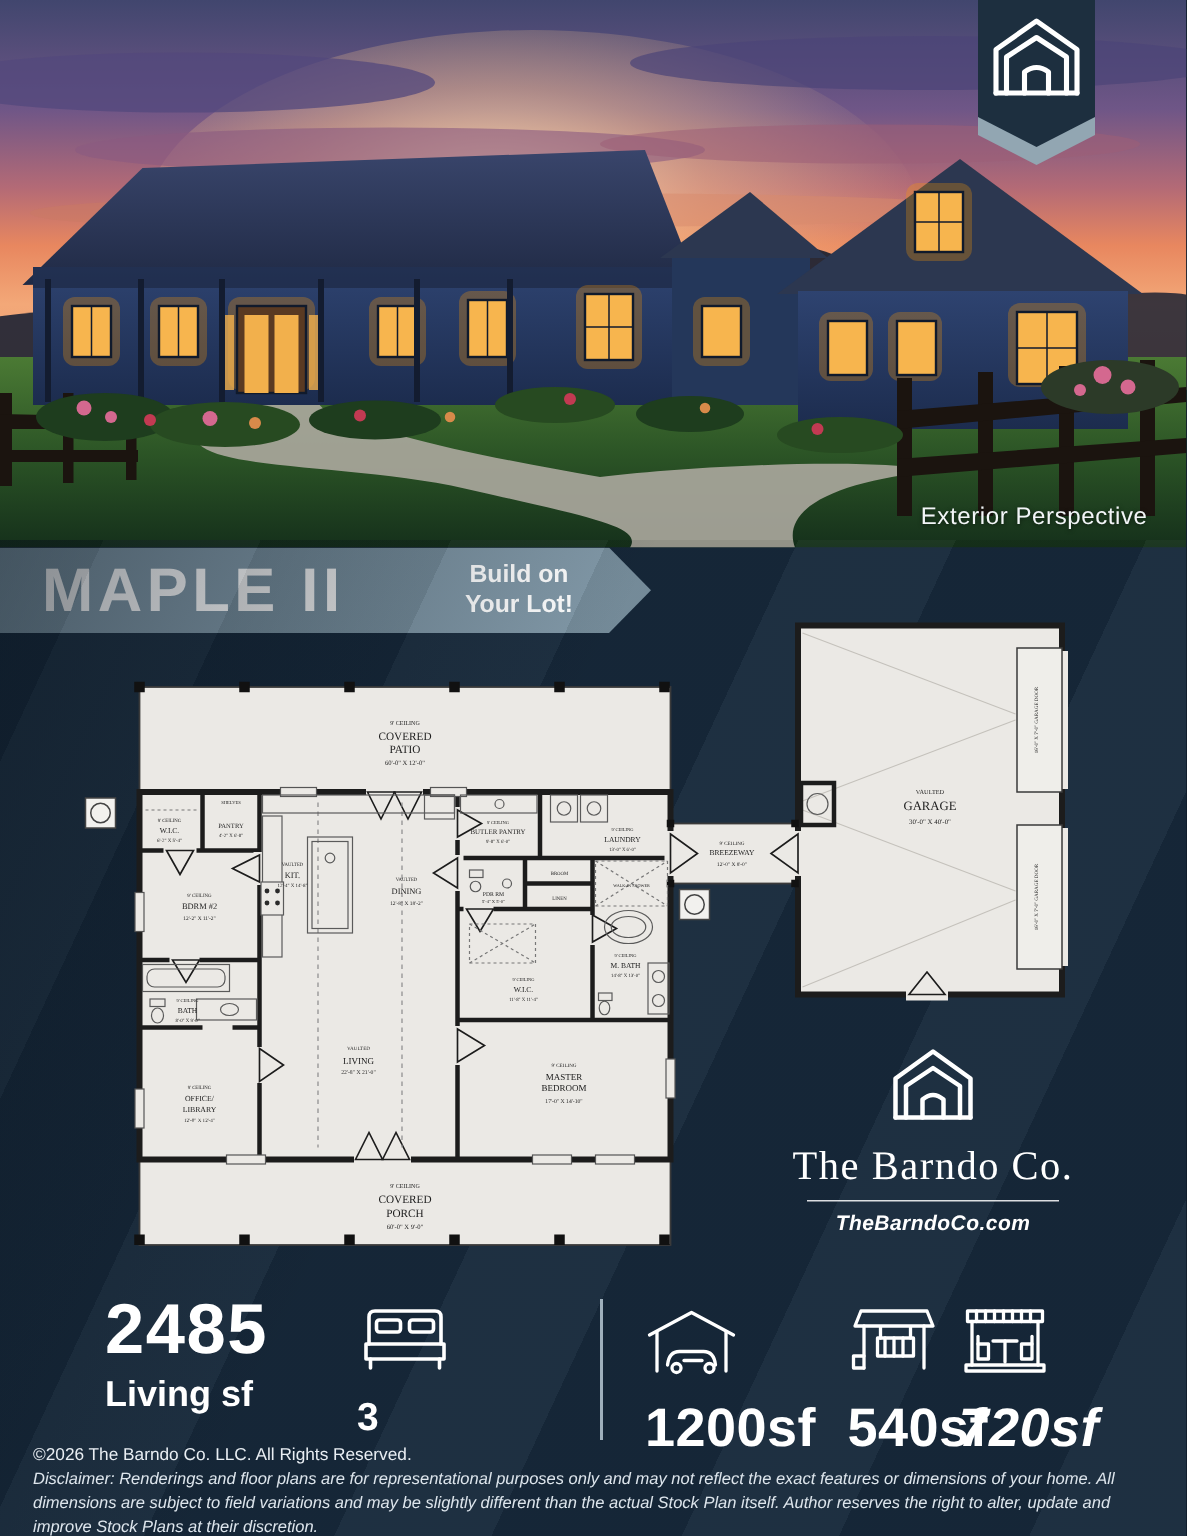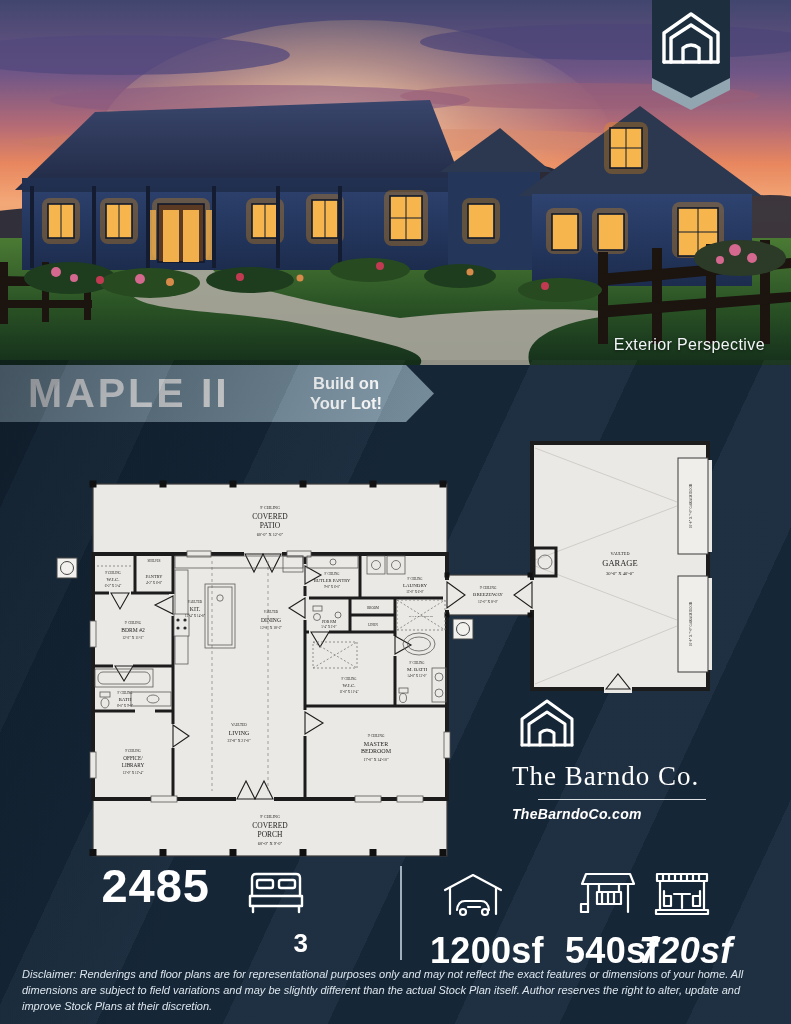--- a/index.html
+++ b/index.html
@@ -19,31 +19,31 @@
   .badge{position:absolute;top:0;left:652px;width:78px;height:116px;}
   
   .banner{position:absolute;left:0;top:365px;width:791px;height:57px;}
   .banner .band{position:absolute;left:0;top:0;width:434px;height:57px;background:#7d95a4;
         clip-path:polygon(0 0,406px 0,434px 50%,406px 100%,0 100%);}
   .banner .title{position:absolute;left:28px;top:0;line-height:57px;color:#fff;
         font-size:41px;font-weight:800;letter-spacing:3px;}
   .banner .tag{position:absolute;left:296px;top:8px;width:100px;text-align:center;color:#fff;
         font-size:16.5px;font-weight:800;line-height:1.22;}
   
-  .plan{position:absolute;left:55px;top:436px;width:680px;height:432px;}
+  .plan{position:absolute;left:55px;top:410px;width:680px;height:432px;}
   .plan text{font-family:"Liberation Serif",serif;fill:#1d1d1d;text-anchor:middle;}
   
-  .brand{position:absolute;left:512px;top:693px;width:220px;color:#fff;}
+  .brand{position:absolute;left:512px;top:693px;width:220px;text-align:center;color:#fff;}
   .brand .bicon{margin:0 auto;}
   .brand .bname{font-family:"Liberation Serif",serif;font-size:27px;letter-spacing:1px;margin-top:8px;}
   .brand .bline{width:168px;height:1px;background:rgba(255,255,255,.85);margin:7px auto 6px auto;}
   .brand .burl{font-size:14px;font-weight:800;font-style:italic;letter-spacing:.3px;}
   
   .stats{position:absolute;left:0;top:858px;width:791px;height:100px;color:#fff;}
-  .stat{position:absolute;text-align:right;}
+  .stat{position:absolute;text-align:left;}
   .stat .num{font-weight:800;}
   .living{left:70px;top:4px;width:140px;}
   .living .val{font-size:47px;font-weight:800;line-height:1.0;letter-spacing:1px;}
   .living .lab{font-size:24px;font-weight:800;margin-top:7px;}
   .s-bed{left:238px;top:10px;width:70px;}
   .s-bath{left:311px;top:6px;width:70px;}
   .s-bed .num,.s-bath .num{font-size:26px;margin-top:10px;}
   .vdivider{position:absolute;left:400px;top:8px;width:2px;height:94px;background:#9fb0bc;}
   .s-garage{left:430px;top:12px;width:74px;}
   .s-porch{left:536px;top:12px;width:74px;margin-left:29px;}
@@ -509,20 +509,21 @@
       </g>
     </svg>
     <div class="bname">The Barndo Co.</div>
     <div class="bline"></div>
     <div class="burl">TheBarndoCo.com</div>
   </div>
 
   <div class="stats">
     <div class="stat living">
       <div class="val">2485</div>
+      <div class="lab">Living sf</div>
     </div>
 
     <div class="stat s-bed">
       <svg width="64" height="46" viewBox="0 0 64 46">
         <g stroke="#fff" stroke-width="2.4" fill="none" stroke-linecap="round" stroke-linejoin="round">
           <path d="M8,28 V10 q0,-4 4,-4 h40 q4,0 4,4 v18"></path>
           <rect x="13" y="12" width="16" height="8" rx="2"></rect>
           <rect x="35" y="12" width="16" height="8" rx="2"></rect>
           <rect x="6" y="28" width="52" height="10"></rect>
           <line x1="9" y1="38" x2="9" y2="44"></line>
@@ -587,16 +588,17 @@
           <rect x="42" y="26" width="7" height="10"></rect>
             <path d="M49,26 v-5"></path>
           <rect x="5" y="40" width="52" height="4"></rect>
         </g>
       </svg>
       <div class="sf">720sf</div>
     </div>
   </div>
 
   <div class="footer">
+    <div class="copyright">©2026 The Barndo Co. LLC. All Rights Reserved.</div>
     <div class="disclaimer">Disclaimer: Renderings and floor plans are for representational purposes only and may not reflect the exact features or dimensions of your home. All dimensions are subject to field variations and may be slightly different than the actual Stock Plan itself. Author reserves the right to alter, update and improve Stock Plans at their discretion.</div>
   </div>
 
 </div>
 
 </body></html>

